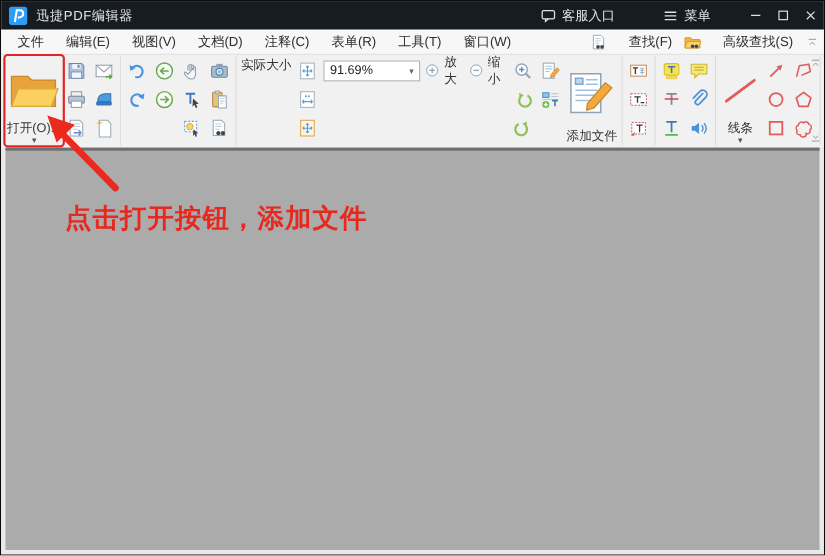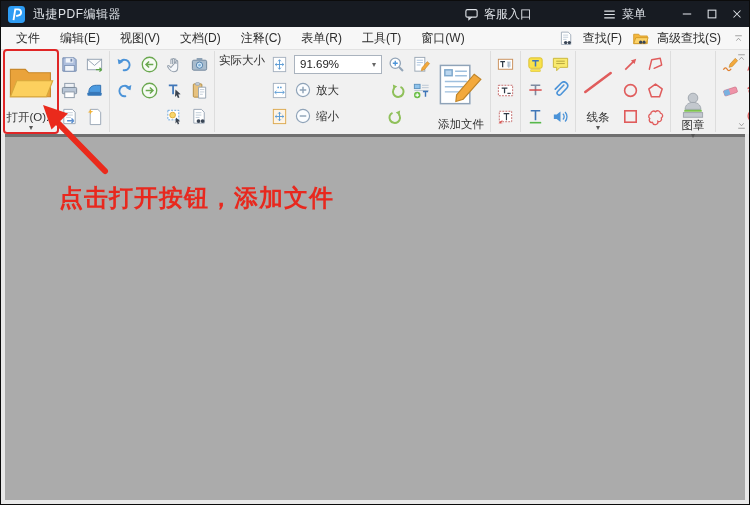--- a/index.html
+++ b/index.html
@@ -6,48 +6,48 @@
   *{box-sizing:border-box;}
   .window{width:750px;height:505px;border:1px solid #0c0c0c;background:#f1f1f1;display:flex;flex-direction:column;position:relative;overflow:hidden;}
 
   
   .titlebar{height:26px;background:#171b22;display:flex;align-items:center;padding-left:7px;color:#dfe3e8;flex:0 0 auto;}
   .titlebar .logo{width:17px;height:17px;display:inline-flex;}
   .titlebar .wtitle{font-size:12px;margin-left:8px;letter-spacing:.5px;}
   .tb-spacer{flex:1;}
   .tb-item{display:flex;align-items:center;gap:5px;font-size:12px;cursor:default;}
   .tb-item .ic{width:15px;height:15px;display:inline-flex;}
-  .service{margin-right:70px;}
+  .service{margin-right:43px;}
   .menu-btn{margin-right:28px;}
   .winctl{display:flex;height:26px;}
   .winctl .ctl{width:25px;height:26px;display:flex;align-items:center;justify-content:center;}
   .winctl .ic{width:14px;height:14px;display:inline-flex;}
 
   
   .menubar{height:23px;background:#f7f7f7;border-bottom:1px solid #e2e2e2;display:flex;align-items:center;font-size:12px;color:#2d2d2d;padding:0 5px;flex:0 0 auto;}
   .mitem{padding:2px 10px;cursor:default;}
   .menu-right{margin-left:auto;display:flex;align-items:center;gap:10px;}
-  .mr-item{display:flex;align-items:center;gap:8px;}
+  .mr-item{display:flex;align-items:center;gap:19px;}
   .mr-item .ic{width:17px;height:17px;display:inline-flex;}
   .mini-collapse{width:11px;height:11px;display:inline-flex;margin-left:2px;}
 
   
   .toolbar{height:84px;display:flex;align-items:stretch;background:#f1f1f1;padding:1px 1px 2px 2px;position:relative;flex:0 0 auto;}
   .tgroup{display:flex;align-items:stretch;padding:0 2px;border-right:1px solid #dddddd;}
   .tgroup:last-child{border-right:none;}
   .tcol{display:flex;flex-direction:column;justify-content:flex-start;}
   .tcell{width:25px;height:26px;display:flex;align-items:center;justify-content:center;position:relative;border-radius:2px;}
   .tcell .ic{width:19px;height:19px;display:inline-flex;}
   .tcell.dd::after{content:"";position:absolute;right:0px;bottom:1px;border-left:4px solid transparent;border-bottom:4px solid #808archive080;border-bottom-color:#7e7e7e;}
   .bigbtn{display:flex;flex-direction:column;align-items:center;justify-content:flex-start;padding:3px 2px 1px;position:relative;border-radius:2px;}
   .bigbtn .bicon{flex:1;display:flex;align-items:center;justify-content:center;}
   .bigbtn .blabel{font-size:11.5px;color:#333;white-space:nowrap;line-height:13px;}
   .bigbtn .caret{font-size:8px;color:#555;line-height:7px;}
   .bigbtn.hl{box-shadow:0 0 0 2px var(--accent,#e02626);}
-  .zoomcol{display:flex;flex-direction:column;}
+  .zoomcol{display:flex;flex-direction:row;}
   .zrow{height:26px;display:flex;align-items:center;gap:4px;padding:0 2px;}
   .combo{width:88px;height:19px;background:#fff;border:1px solid #aab3be;display:flex;align-items:center;font-size:11.5px;color:#222;}
   .combo .cval{flex:1;padding-left:5px;}
   .combo .ccaret{width:14px;text-align:center;color:#666;font-size:8px;}
   .zrow .ic{width:18px;height:18px;display:inline-flex;}
   .zrow .zlabel{font-size:11.5px;color:#333;}
   .lblrow{height:26px;display:flex;align-items:center;gap:3px;padding:0 2px;position:relative;}
   .lblrow .ic{width:18px;height:18px;display:inline-flex;}
   .lblrow.dd::after{content:"";position:absolute;right:-2px;bottom:3px;border-left:4px solid transparent;border-bottom:4px solid #7e7e7e;}
   .tb-collapse{position:absolute;right:2px;width:11px;height:11px;display:inline-flex;}

